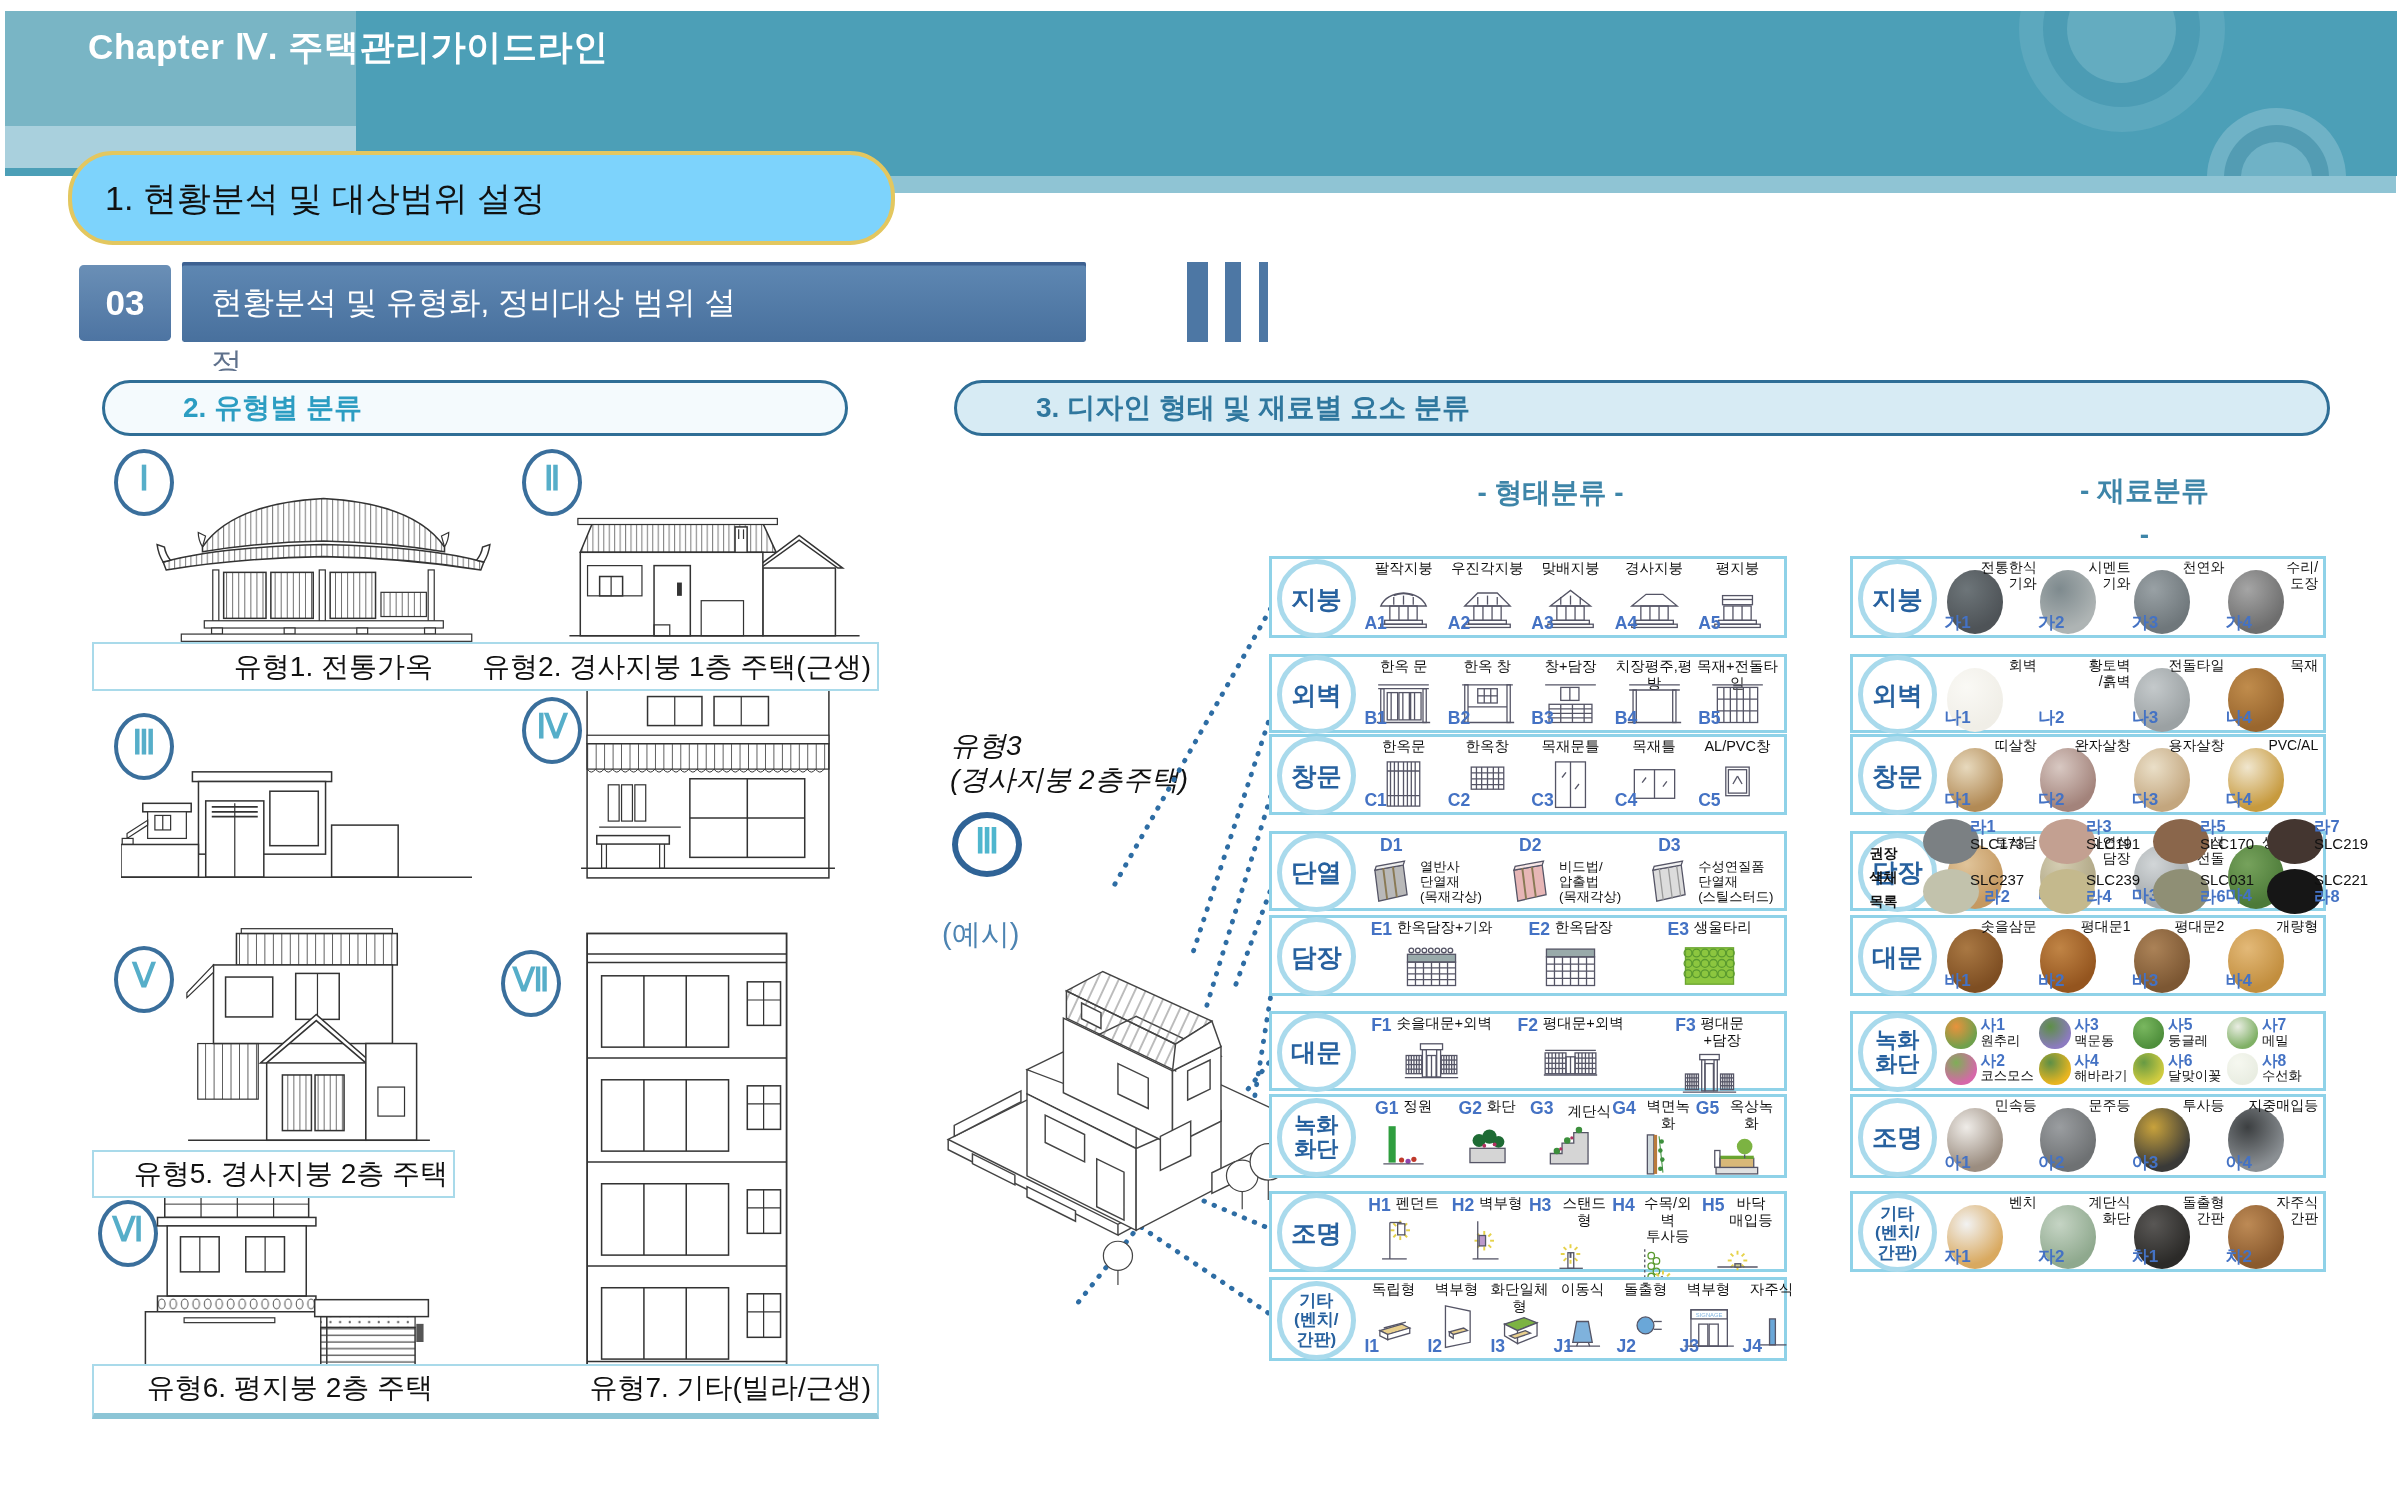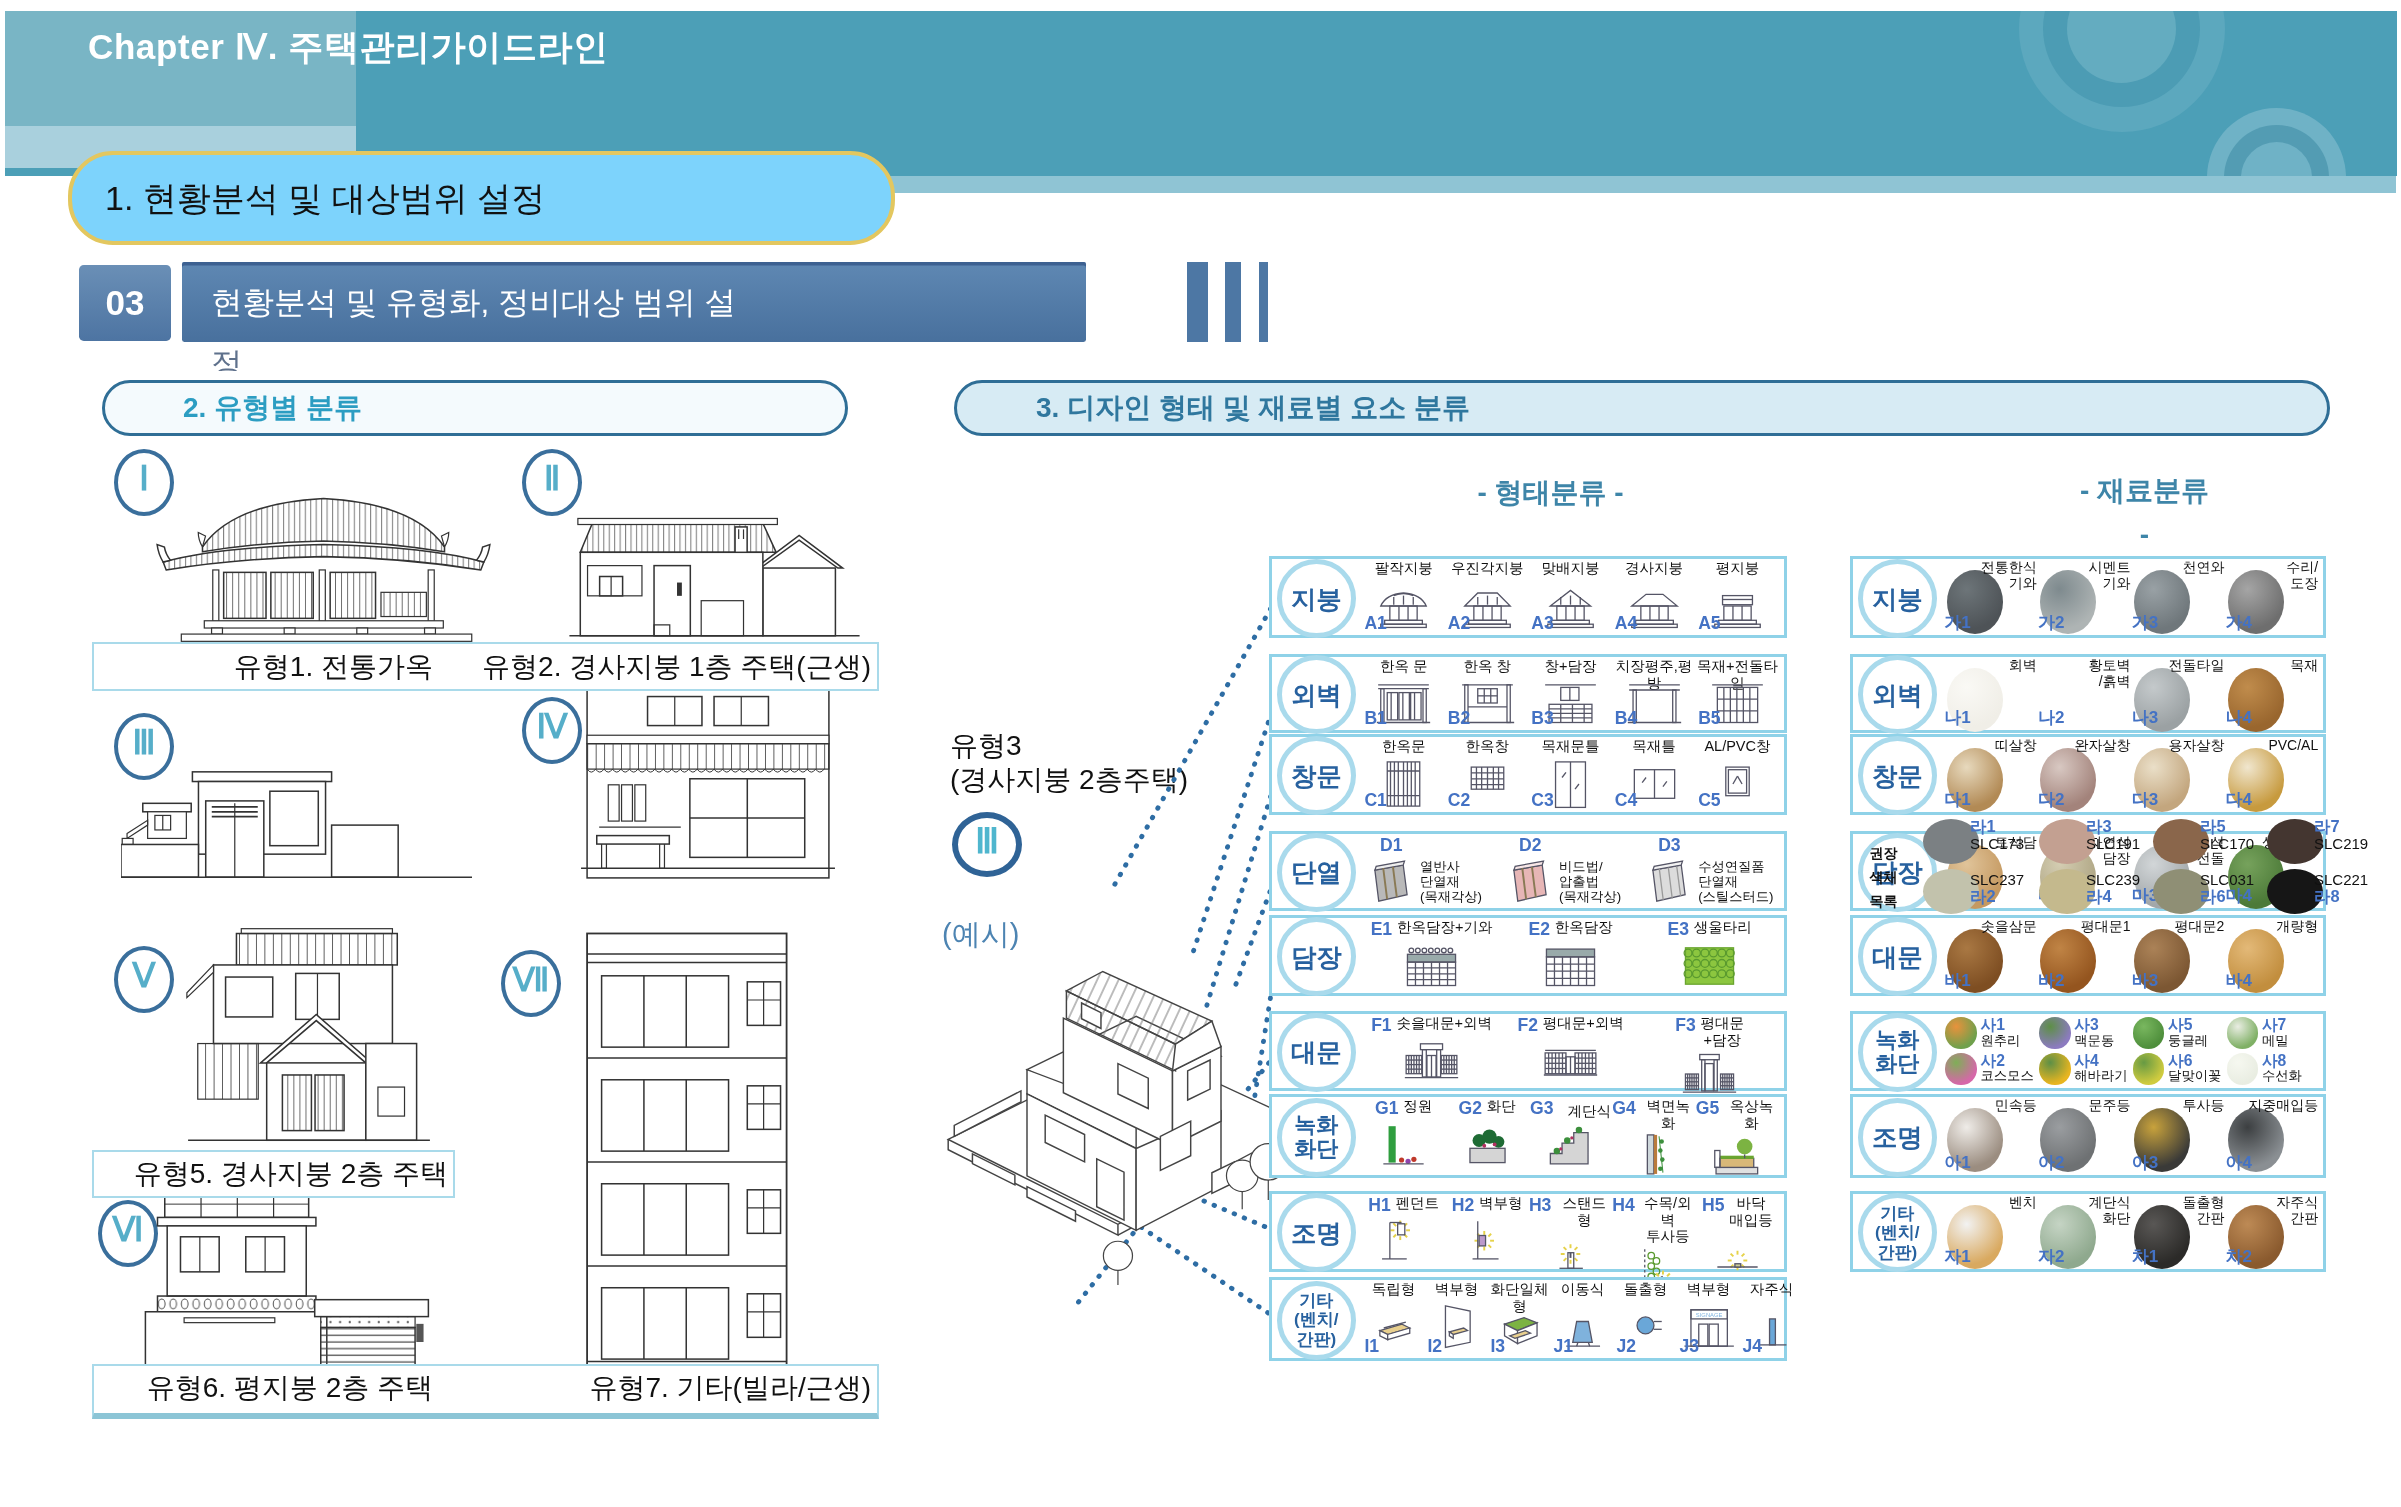--- a/index.html
+++ b/index.html
@@ -36,21 +36,21 @@
   .pill3 span{color:#2F779E;padding-left:79px;}
   .form-heading{left:1381px;top:474px;width:339px;text-align:center;color:#3E85A8;font-size:28px;font-weight:bold;}
   .mat-heading{left:1999px;top:469px;width:291px;text-align:center;color:#3E85A8;font-size:28px;font-weight:bold;line-height:44px;}
   
   .numeral{border:4.8px solid #3A6F9C;border-radius:50%;background:#fff;text-align:center;
      color:#56AEC9;font-family:"Liberation Serif",serif;font-weight:bold;}
   .typelabel{background:#fff;border:2.4px solid #A9DAEA;}
   .typelabel span{position:absolute;top:0;bottom:0;font-size:28px;color:#111;text-align:right;}
   .house svg{width:100%;height:100%;}
   
-  .ex-line{font-size:28px;color:#111;}
+  .ex-line{font-size:28px;color:#111;font-style:italic;}
   .ex-caption{font-size:29px;color:#4D84B2;}
   
   .elrow{position:absolute;background:#fff;border:3.6px solid #8FD2E8;}
   .cat-circle{position:absolute;left:4.8px;width:69px;height:69px;border:5.5px solid #A9DAEC;border-radius:50%;
       background:#fff;display:flex;align-items:center;justify-content:center;text-align:center;
       color:#27619F;font-weight:bold;z-index:2;}
   .items{position:absolute;left:90px;right:4.8px;top:1.2px;bottom:1.2px;display:flex;justify-content:space-around;}
   .fitem{position:relative;flex:1;display:flex;flex-direction:column;align-items:center;}
   .fname{font-size:14.5px;line-height:16.4px;color:#111;text-align:center;}
   .fcode{color:#4472C4;font-weight:bold;font-size:17.6px;}
@@ -1401,21 +1401,21 @@
       <div class="clabel">권장<br>색채<br>목록</div>
       <span class="cswatch" style="left:73px;top:1.2px;background:#7B8083;"></span>
   <span class="ctxt" style="left:120px;top:0;text-align:left;"><b>라1</b><br>SLC173</span>
       <span class="cswatch" style="left:189px;top:1.2px;background:#C3A091;"></span>
   <span class="ctxt" style="left:236px;top:0;text-align:left;"><b>라3</b><br>SLC191</span>
       <span class="cswatch" style="left:303px;top:1.2px;background:#8A664B;"></span>
   <span class="ctxt" style="left:350px;top:0;text-align:left;"><b>라5</b><br>SLC170</span>
       <span class="cswatch" style="left:417px;top:1.2px;background:#443630;"></span>
   <span class="ctxt" style="left:464px;top:0;text-align:left;"><b>라7</b><br>SLC219</span>
       <span class="cswatch" style="left:73px;top:51px;background:#C2C2AC;"></span>
-  <span class="ctxt" style="left:120px;top:53px;text-align:left;">SLC237<br><b>라2</b></span>
+  <span class="ctxt" style="left:120px;top:53px;text-align:center;">SLC237<br><b>라2</b></span>
       <span class="cswatch" style="left:189px;top:51px;background:#C4B98D;"></span>
   <span class="ctxt" style="left:236px;top:53px;text-align:left;">SLC239<br><b>라4</b></span>
       <span class="cswatch" style="left:303px;top:51px;background:#8F8F75;"></span>
   <span class="ctxt" style="left:350px;top:53px;text-align:left;">SLC031<br><b>라6</b></span>
       <span class="cswatch" style="left:417px;top:51px;background:#161616;"></span>
   <span class="ctxt" style="left:464px;top:53px;text-align:left;">SLC221<br><b>라8</b></span>
     </div>
 
 </div>
 

